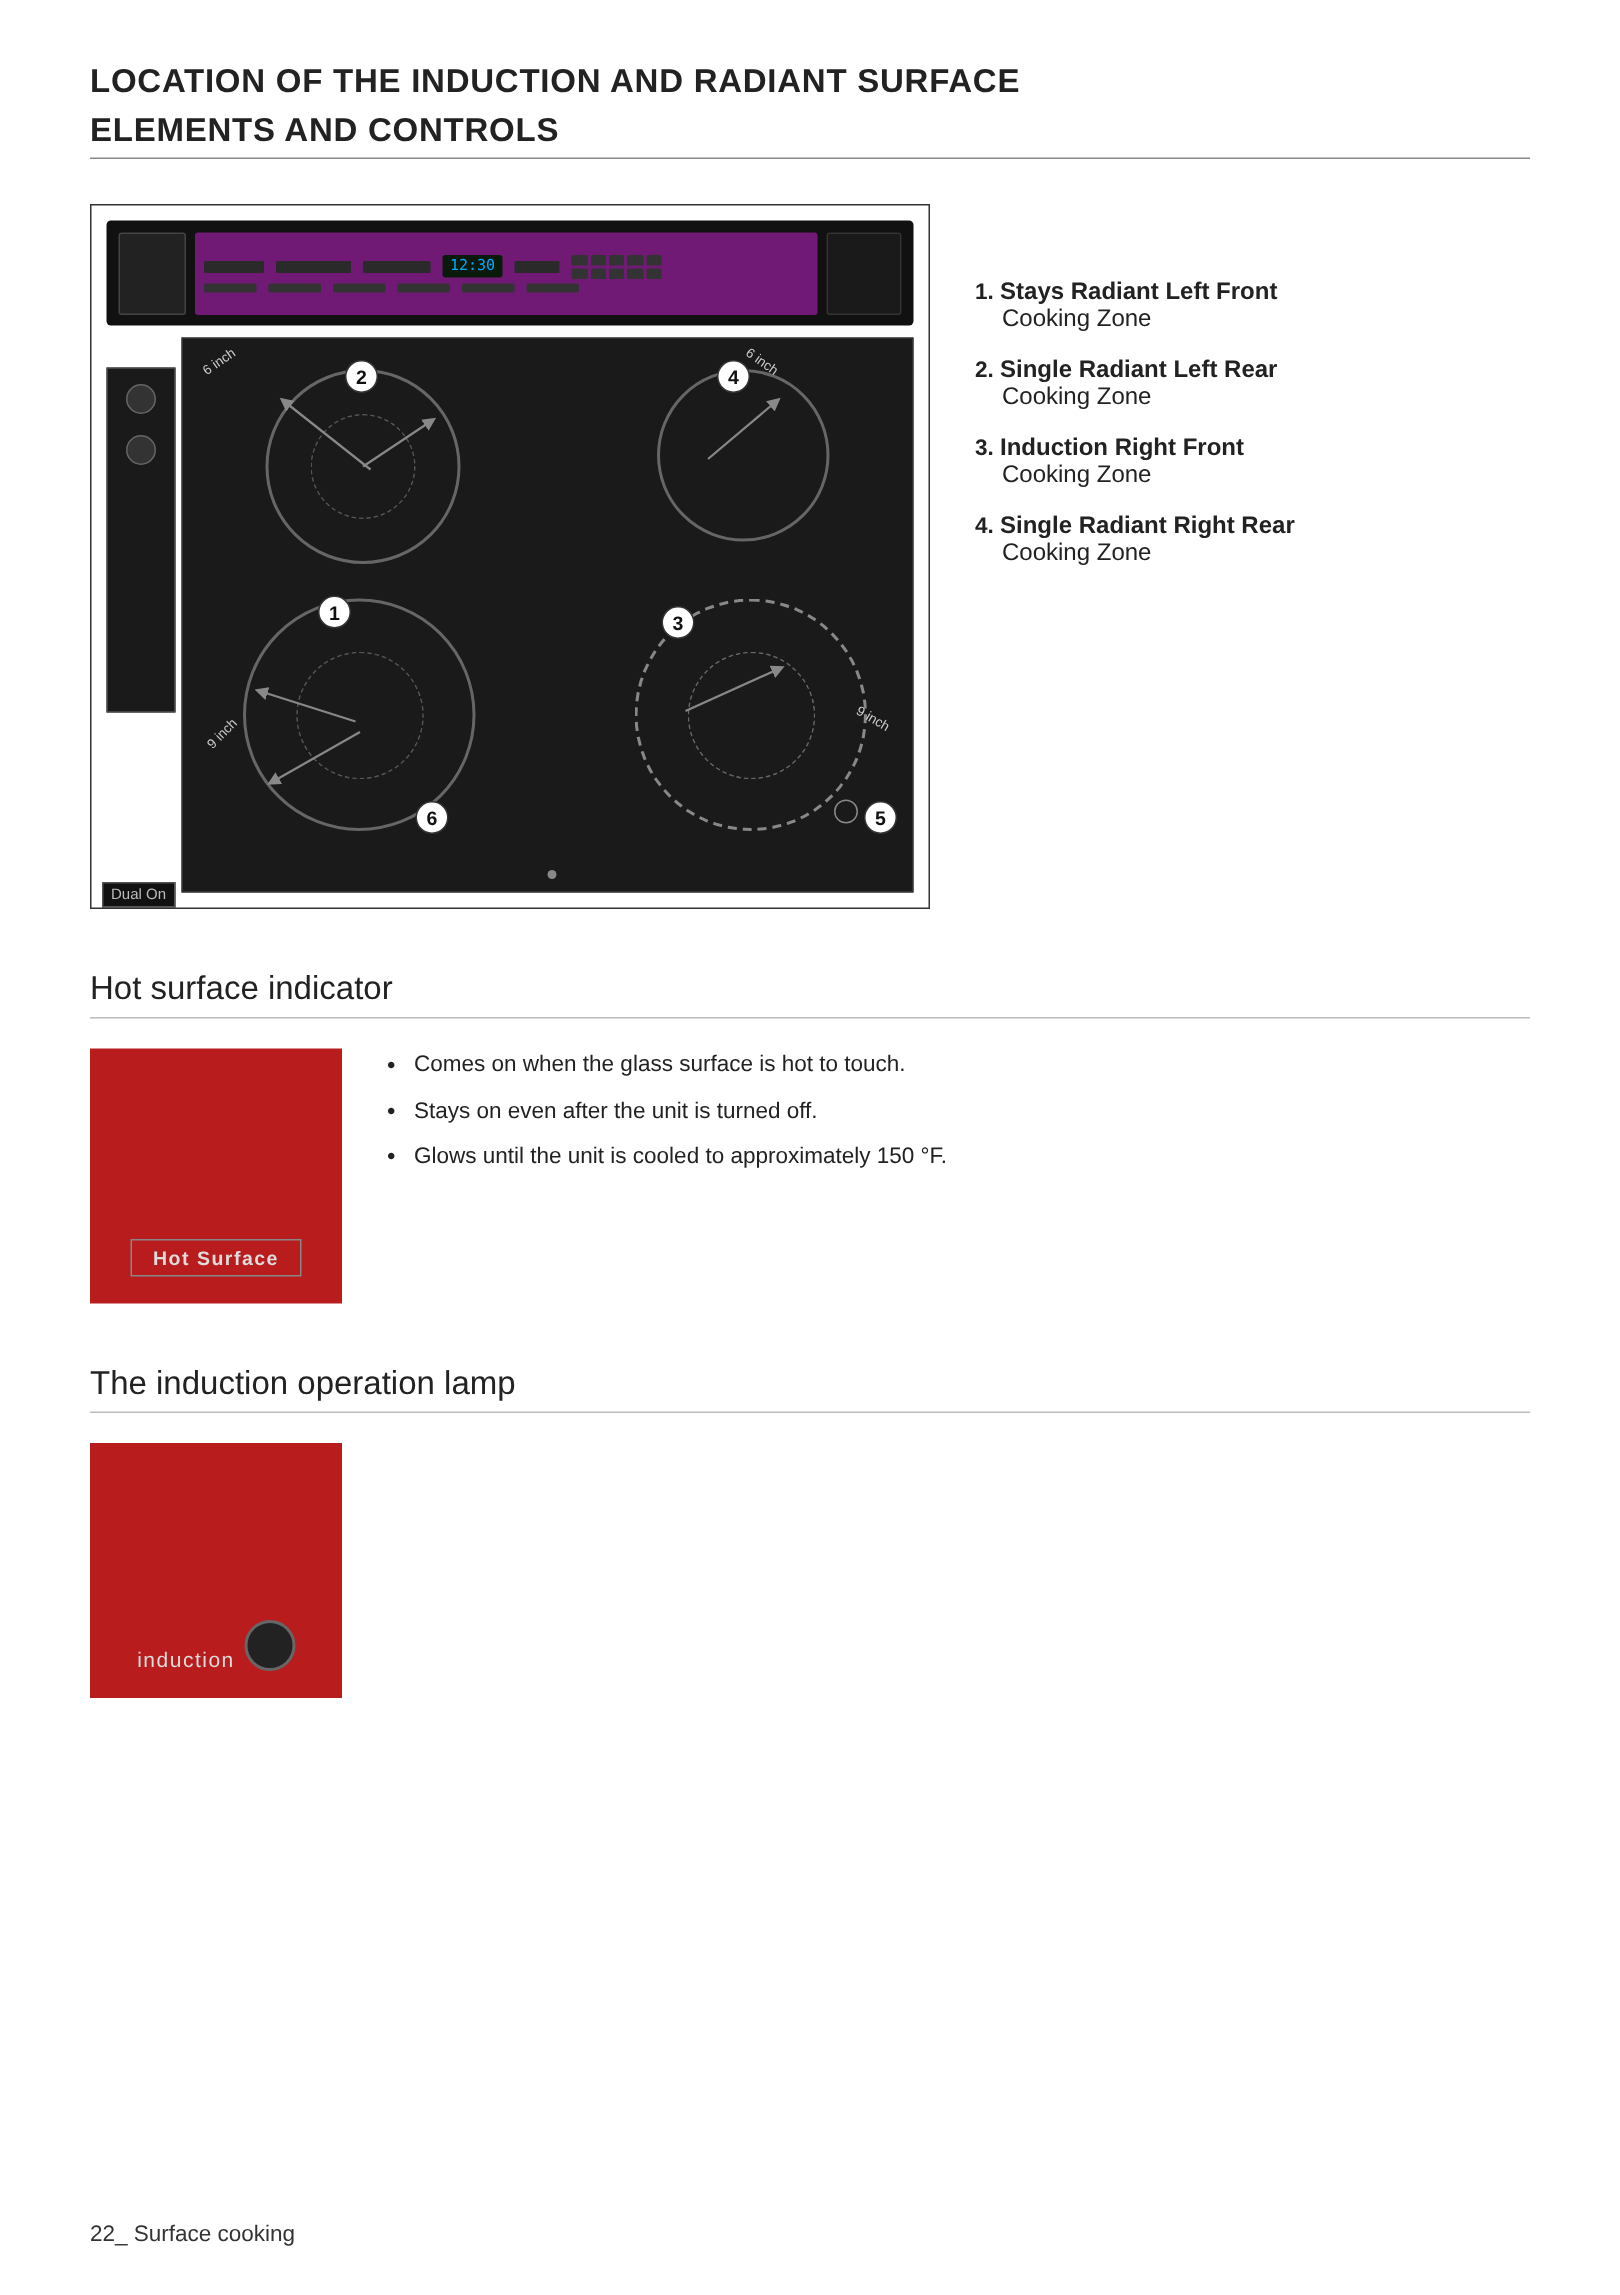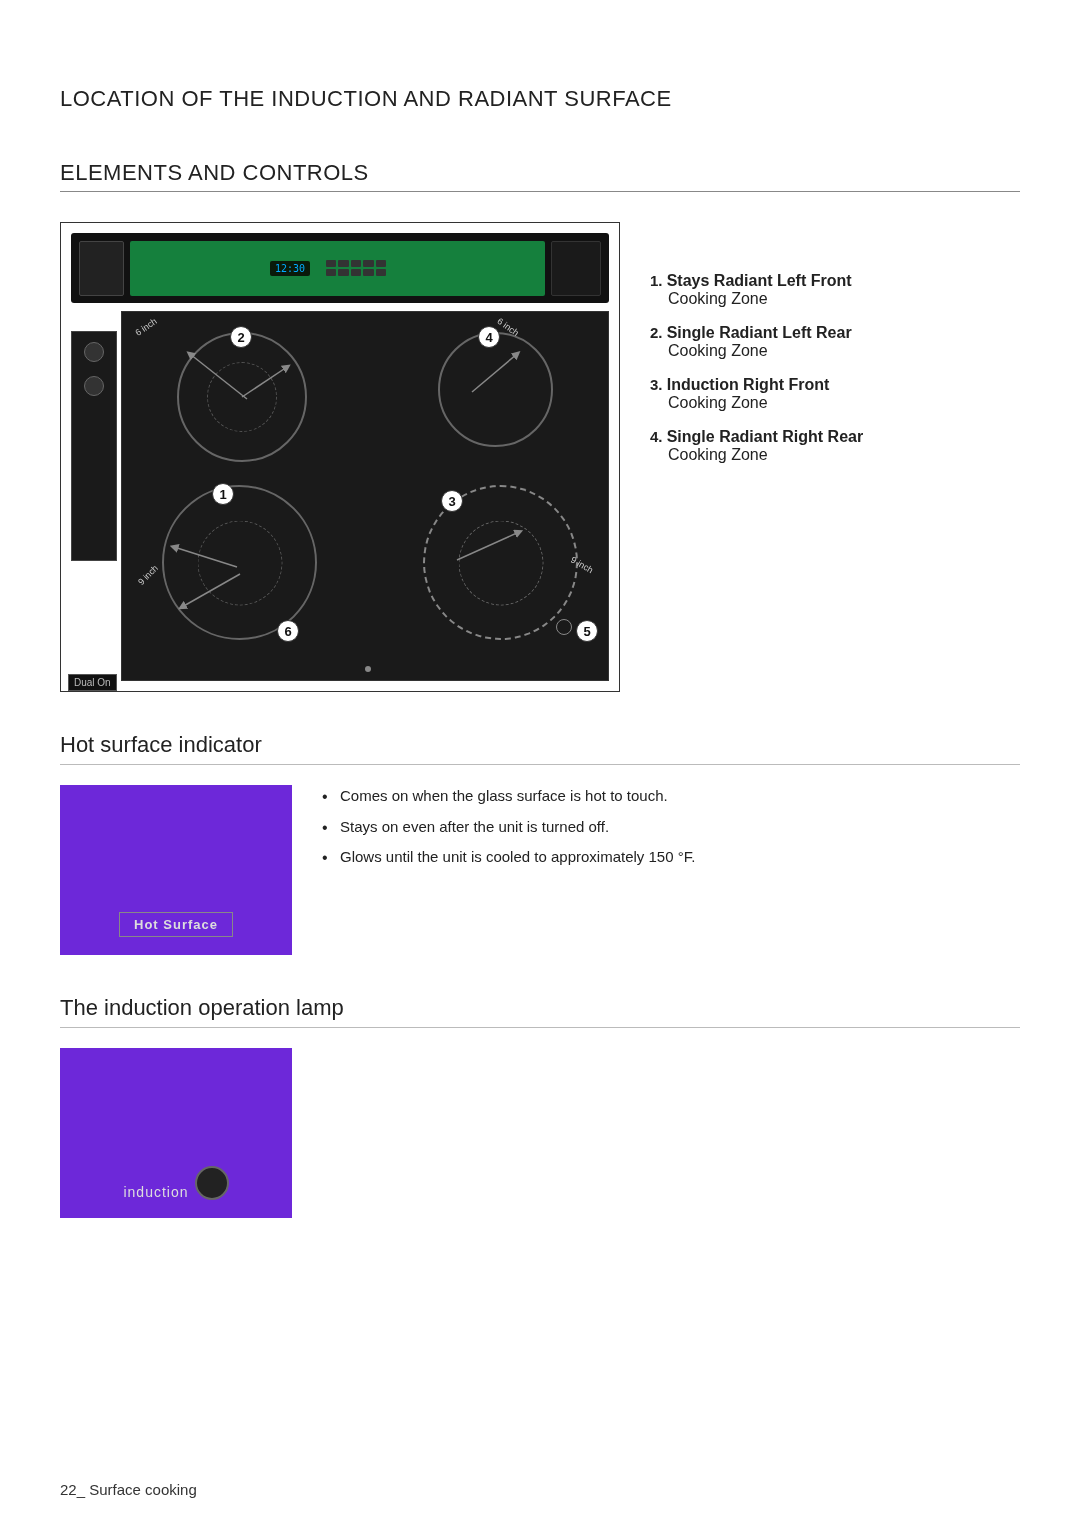--- a/index.html
+++ b/index.html
@@ -6,26 +6,25 @@
     body {
       font-family: Arial, sans-serif;
       background: #fff;
       width: 1080px;
       min-height: 1530px;
       padding: 40px 60px;
       color: #222;
     }
     h1.page-title {
       font-size: 22px;
-      font-weight: 400;
+      font-weight: 700;
       text-transform: uppercase;
       letter-spacing: 0.5px;
       margin-bottom: 4px;
       line-height: 1.3;
-      margin-top: 45px;
     }
     .title-divider {
       border: none;
       border-top: 1.5px solid #888;
       margin-bottom: 30px;
     }
 
     
     .main-section {
       display: flex;
@@ -63,24 +62,24 @@
       width: 45px;
       height: 55px;
       background: #222;
       border: 1px solid #444;
       border-radius: 2px;
       flex-shrink: 0;
     }
     .cp-middle {
       flex: 1;
       height: 55px;
-      background: #15803d;
+      background: #701a75;
       border-radius: 2px;
       display: flex;
-      flex-direction: row;
+      flex-direction: column;
       justify-content: center;
       padding: 4px 6px;
       gap: 3px;
     }
     .cp-row {
       display: flex;
       gap: 8px;
       align-items: center;
     }
     .cp-text-block {
@@ -171,23 +170,23 @@
 
     
     .indicator-section {
       display: flex;
       flex-direction: row;
       gap: 30px;
       margin-bottom: 40px;
       align-items: flex-start;
     }
     .indicator-image {
-      width: 232px;
+      width: 168px;
       height: 170px;
-      background: #6d28d9;
+      background: #b91c1c;
       flex-shrink: 0;
       display: flex;
       flex-direction: column;
       align-items: center;
       justify-content: flex-end;
       padding-bottom: 18px;
     }
     .hot-surface-text {
       color: #ddd;
       font-size: 13px;

